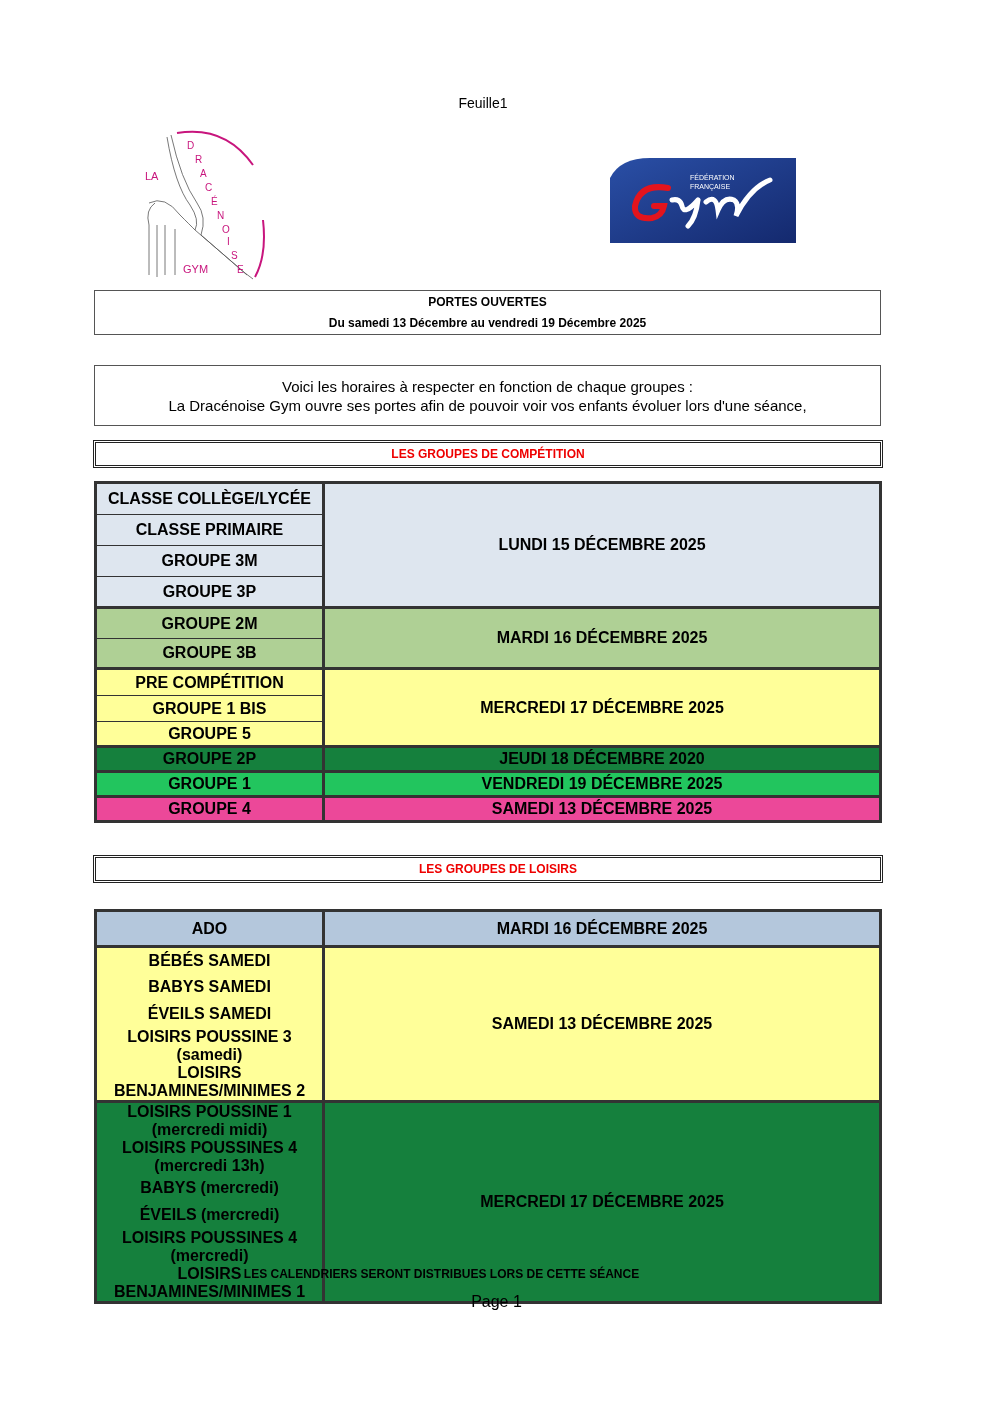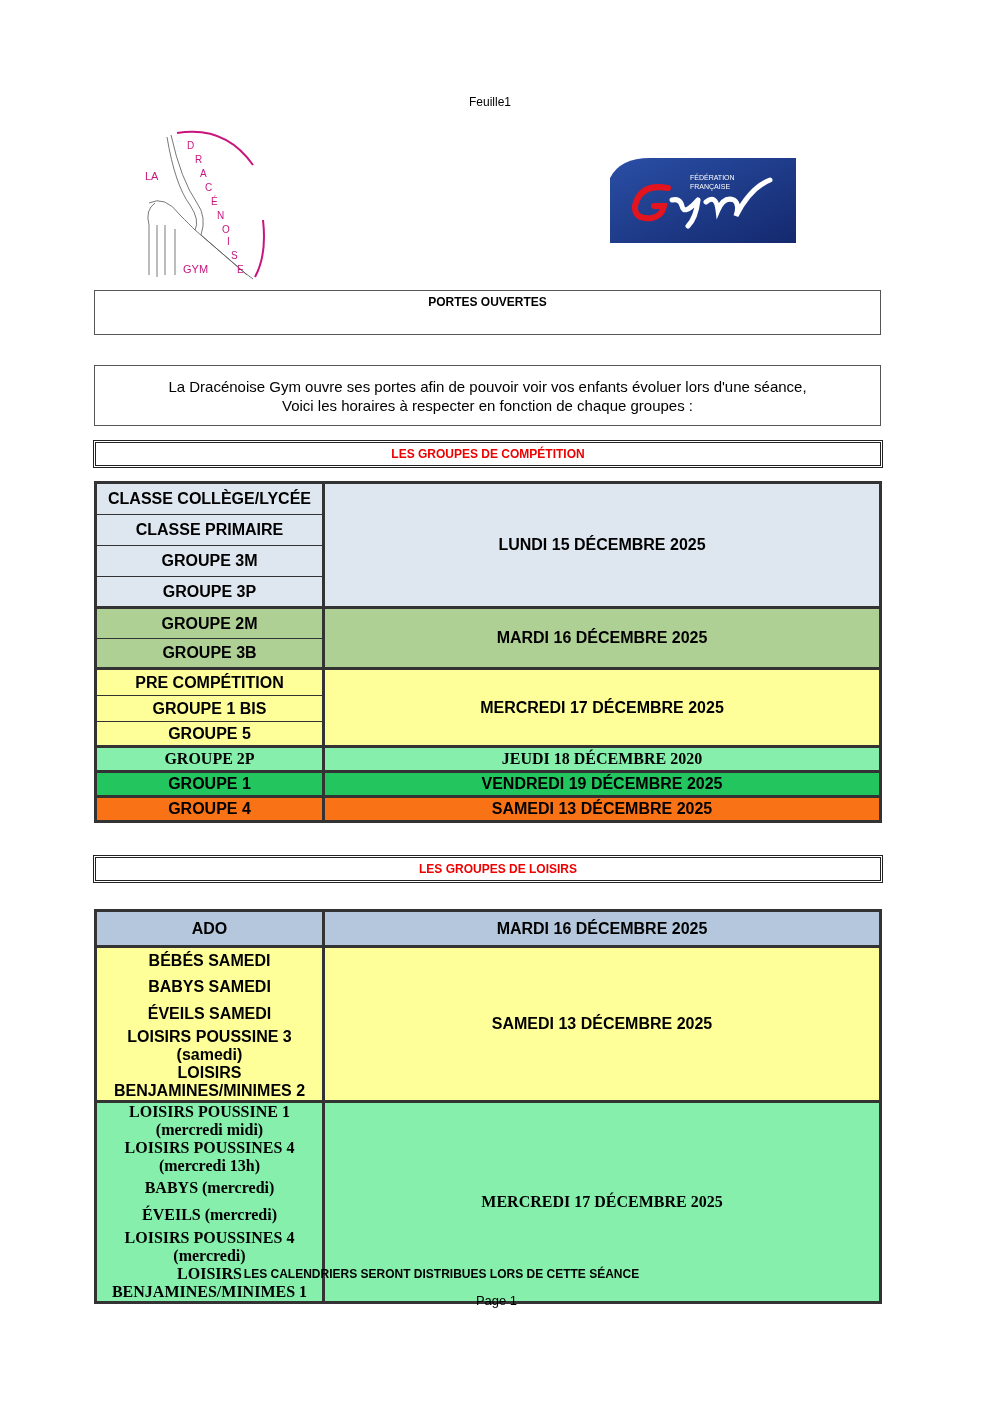--- a/index.html
+++ b/index.html
@@ -1,38 +1,38 @@
 <!DOCTYPE html>
 <html><head>
 <meta charset="utf-8">
 <style>
   html, body { margin:0; padding:0; background:#fff; }
   body { width:993px; height:1404px; position:relative; font-family:"Liberation Sans", sans-serif; color:#000; overflow:hidden; }
   .abs { position:absolute; }
-  .sheet-name { left:11px; width:958px; top:95px; text-align:center; font-size:12px; }
+  .sheet-name { left:4px; width:958px; top:95px; text-align:center; font-size:14px; }
   .logo-left { left:135px; top:125px; width:140px; height:160px; }
   .logo-right { left:610px; top:158px; width:186px; height:85px; }
   .title-box { left:94px; top:290px; width:787px; height:45px; border:1px solid #555; box-sizing:border-box; text-align:center; font-weight:bold; font-size:12px; line-height:21px; padding-top:1px; }
   .intro-box { left:94px; top:365px; width:787px; height:61px; border:1px solid #555; box-sizing:border-box; text-align:center; font-size:15px; line-height:19px; padding-top:11px; }
   .section-box { left:93px; width:790px; height:28px; border:3px double #222; box-sizing:border-box; text-align:center; color:#e00; font-weight:bold; font-size:12px; line-height:22px; }
   table.sched { position:absolute; left:94px; width:788px; border-collapse:collapse; table-layout:fixed; font-weight:bold; font-size:16px; }
   table.sched td { text-align:center; vertical-align:middle; padding:0; border-left:3px solid #333; border-right:3px solid #333; }
   table.sched td.g { width:225px; }
   .bt { border-top:3px solid #333 !important; }
   .bt1 { border-top:1px solid #333 !important; }
   .bb { border-bottom:3px solid #333 !important; }
   .c-blue { background:#dee6ef; }
   .c-green { background:#afd095; }
   .c-ylight { background:#ffff99; }
-  .c-pink { background:#86efac;font-family:Liberation Serif, serif; }
+  .c-pink { background:#15803d; }
   .c-mauve { background:#22c55e; }
-  .c-yellow { background:#f97316; }
+  .c-yellow { background:#ec4899; }
   .c-steel { background:#b4c7dc; }
   .footer-note { left:0; width:883px; top:1267px; text-align:center; font-weight:bold; font-size:12px; }
-  .page-num { left:0; width:993px; top:1293px; text-align:center; font-size:13px; }
+  .page-num { left:0; width:993px; top:1293px; text-align:center; font-size:16px; }
 </style>
 </head>
 <body>
 
 <div class="abs sheet-name">Feuille1</div>
 
 <div class="abs logo-left">
   <svg width="140" height="160" viewBox="0 0 140 160">
     <path d="M42 8 Q90 0 118 40" fill="none" stroke="#c8157d" stroke-width="2"></path>
     <path d="M128 95 Q132 130 120 152" fill="none" stroke="#c8157d" stroke-width="2"></path>
@@ -68,25 +68,26 @@
     <path d="M0 20 Q10 0 40 0 L186 0 L186 85 L0 85 Z" fill="url(#fg)"></path>
     <text x="80" y="22" font-size="7" fill="#fff" font-family="Liberation Sans, sans-serif">FÉDÉRATION</text>
     <text x="80" y="31" font-size="7" fill="#fff" font-family="Liberation Sans, sans-serif">FRANÇAISE</text>
     <path d="M58 30 Q30 25 25 48 Q24 62 42 60 Q52 58 54 48 L44 48" fill="none" stroke="#e3141d" stroke-width="6" stroke-linecap="round"></path>
     <path d="M62 42 Q70 40 72 48 Q74 58 88 42 M88 42 Q86 60 78 68 M96 44 Q106 36 108 52 Q114 38 124 42 Q130 46 126 58 Q140 30 160 22" fill="none" stroke="#fff" stroke-width="5" stroke-linecap="round"></path>
   </svg>
 </div>
 
 <div class="abs title-box">
   <div>PORTES OUVERTES</div>
+  <div>Du samedi 13 Décembre au vendredi 19 Décembre 2025</div>
 </div>
 
 <div class="abs intro-box">
+  <div>Voici les horaires à respecter en fonction de chaque groupes :</div>
   <div>La Dracénoise Gym ouvre ses portes afin de pouvoir voir vos enfants évoluer lors d'une séance,</div>
-  <div>Voici les horaires à respecter en fonction de chaque groupes :</div>
 </div>
 
 <div class="abs section-box" style="top:440px;">LES GROUPES DE COMPÉTITION</div>
 
 <table class="sched" style="top:481px;">
   <tbody>
     <tr class="c-blue" style="height:32px;">
       <td class="g bt">CLASSE COLLÈGE/LYCÉE</td>
       <td class="bt bb" rowspan="4">LUNDI 15 DÉCEMBRE 2025</td>
     </tr>

